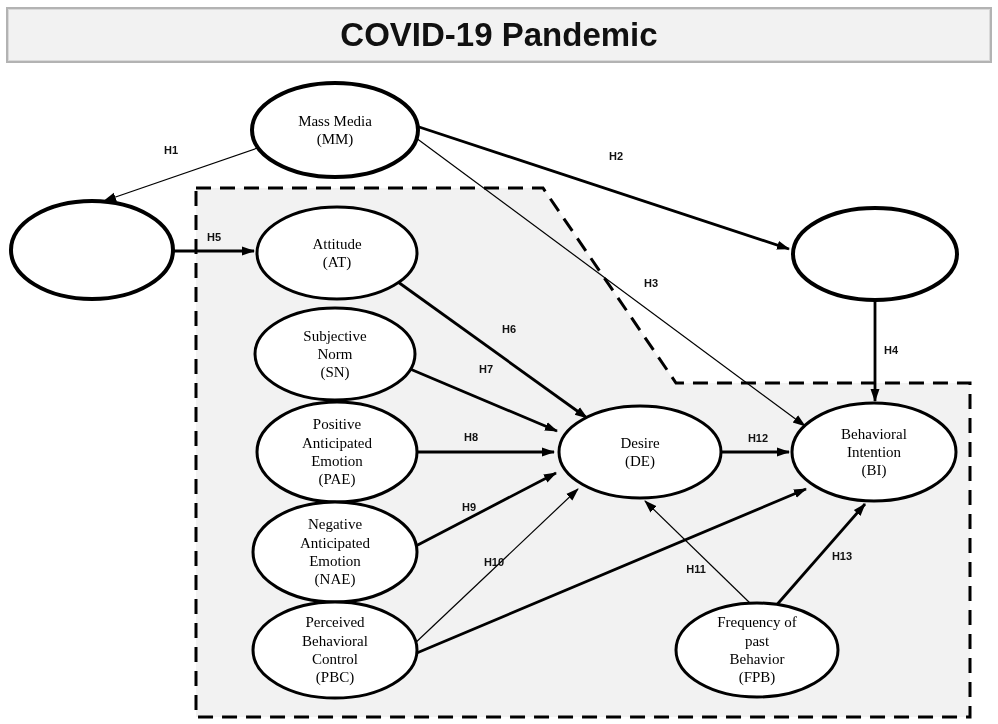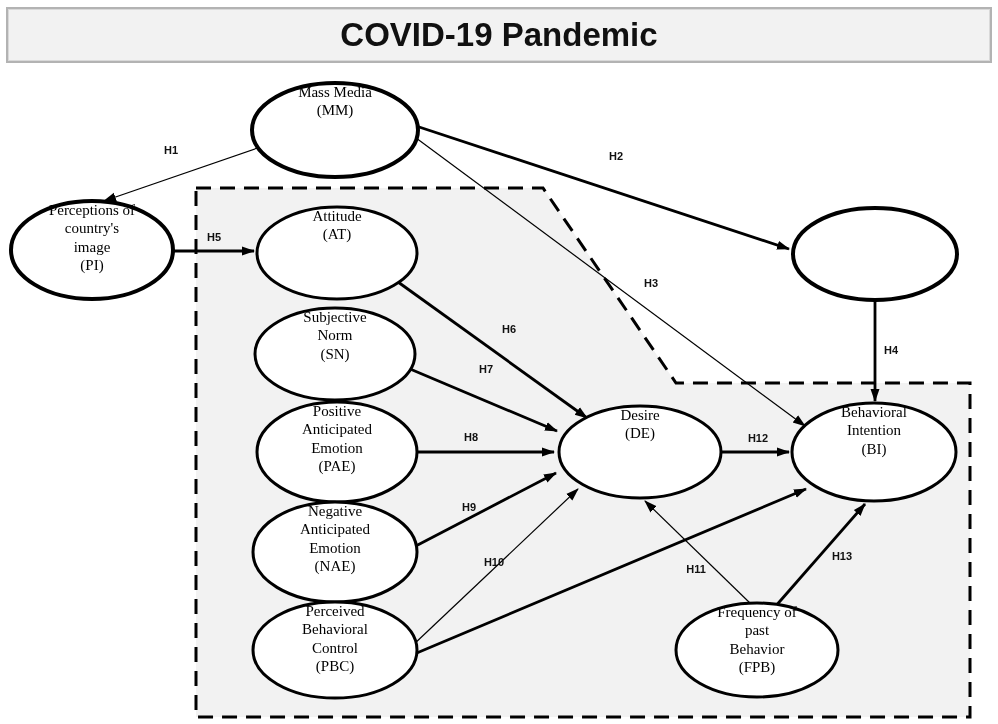--- a/index.html
+++ b/index.html
@@ -11,21 +11,21 @@
     position:absolute;left:6px;top:7px;width:982px;height:52px;
     background:#f2f2f2;border:2px solid #b3b3b3;box-shadow:inset 0 0 0 1px #d9d9d9;
     display:flex;align-items:center;justify-content:center;
   }
   .title-text{
     font-family:"Liberation Sans", sans-serif;font-weight:700;font-size:33px;
     color:#111111;letter-spacing:0px;
   }
   svg.diagram{position:absolute;left:0;top:0;width:998px;height:724px;}
   .node{
-    position:absolute;display:flex;justify-content:center;
+    position:absolute;display:flex;align-items:center;justify-content:center;
     text-align:center;pointer-events:none;
   }
   .node-label{
     white-space:pre-line;font-family:"Liberation Serif", serif;
     font-size:15px;line-height:1.22;color:#000000;
   }
   .h-label{
     position:absolute;transform:translate(-50%,-50%);
     font-family:"Liberation Sans", sans-serif;font-size:11px;font-weight:600;
     color:#111111;white-space:nowrap;pointer-events:none;
@@ -74,26 +74,20 @@
     <ellipse cx="335" cy="650" rx="82" ry="48" fill="#fff" stroke="#000" stroke-width="3"></ellipse>
     <ellipse cx="640" cy="452" rx="81" ry="46" fill="#fff" stroke="#000" stroke-width="3"></ellipse>
     <ellipse cx="874" cy="452" rx="82" ry="49" fill="#fff" stroke="#000" stroke-width="3"></ellipse>
     <ellipse cx="757" cy="650" rx="81" ry="47" fill="#fff" stroke="#000" stroke-width="3"></ellipse>
   </svg>
 
   <div class="node" style="left:252px;top:83px;width:166px;height:94px;">
       <span class="node-label">Mass Media
 (MM)</span>
     </div>
-  <div class="node" style="left:11px;top:201px;width:162px;height:98px;">
-      <span class="node-label">Perceptions of
-country's
-image
-(PI)</span>
-    </div>
   <div class="node" style="left:257px;top:207px;width:160px;height:92px;">
       <span class="node-label">Attitude
 (AT)</span>
     </div>
   <div class="node" style="left:255px;top:308px;width:160px;height:92px;">
       <span class="node-label">Subjective
 Norm
 (SN)</span>
     </div>
   <div class="node" style="left:257px;top:402px;width:160px;height:100px;">

